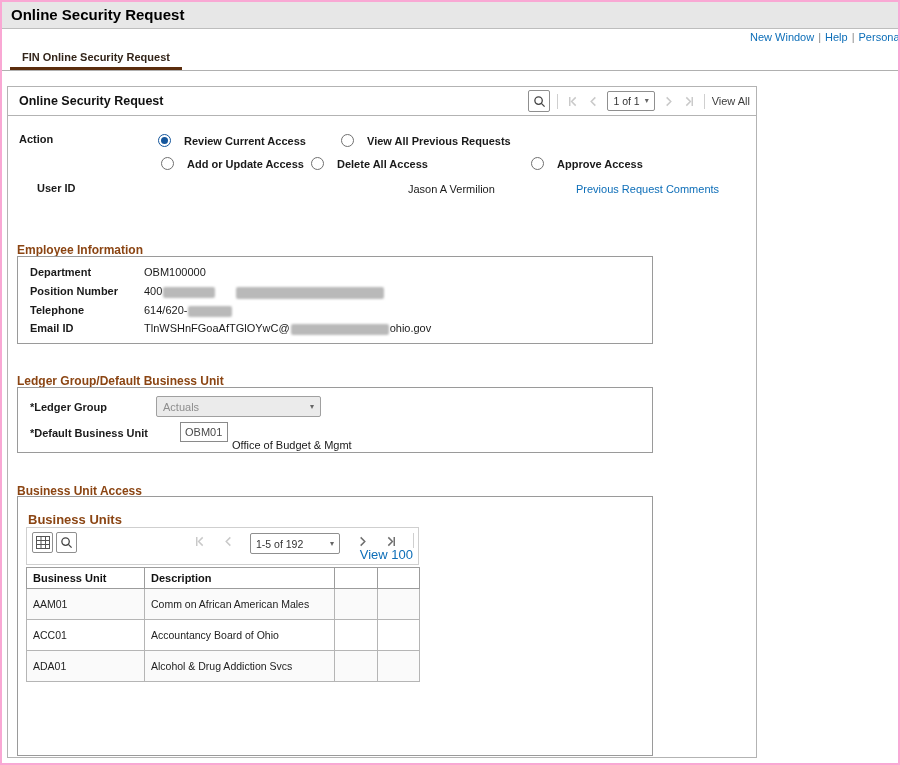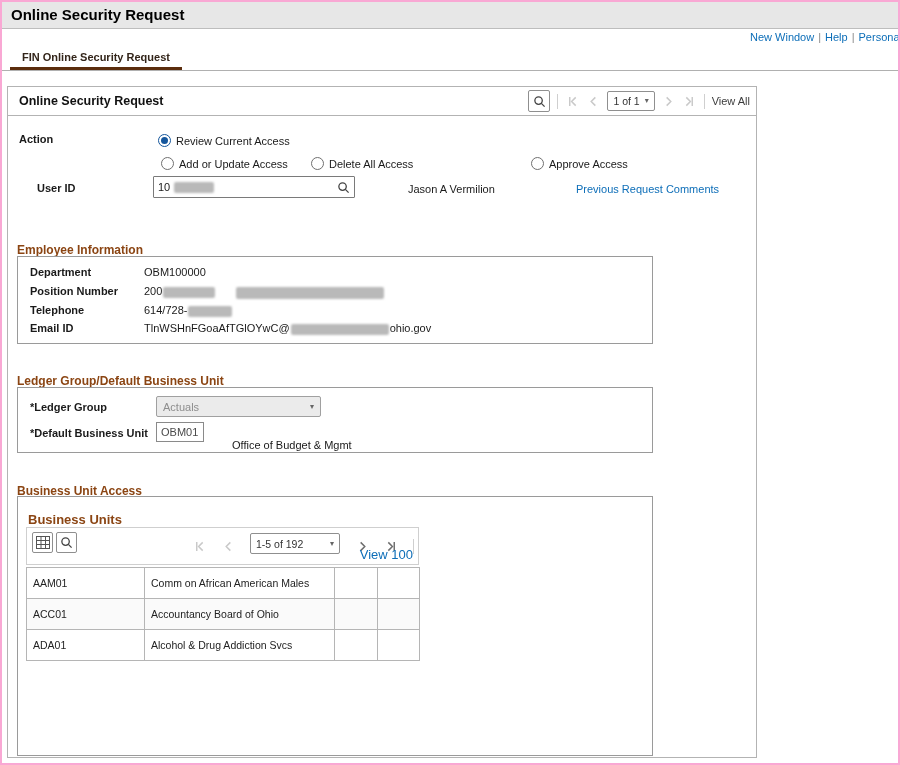--- a/index.html
+++ b/index.html
@@ -28,33 +28,33 @@
   .caret{font-size:8px;color:#666;line-height:1;}
   .viewall{font-size:11px;color:#3c3c3c;cursor:pointer;}
   .lbl{font-size:11px;font-weight:bold;color:#1a1a1a;}
   .val{font-size:11px;color:#1a1a1a;}
   .heading{font-size:12px;font-weight:bold;color:#8b4513;}
   .gbox{position:absolute;border:1px solid #9a9a9a;background:#fff;box-sizing:border-box;}
   .radio{display:inline-block;width:13px;height:13px;border:1px solid #707070;border-radius:50%;
          background:#fff;box-sizing:border-box;vertical-align:-2px;cursor:pointer;position:relative;}
   .radio.sel{border-color:#15569c;}
   .radio.sel::after{content:"";position:absolute;left:2px;top:2px;width:7px;height:7px;border-radius:50%;background:#15569c;}
-  .radio-label{font-size:11px;font-weight:normal;color:#1a1a1a;margin-left:5px;}
+  .radio-label{font-size:11px;font-weight:bold;color:#1a1a1a;margin-left:13px;}
   .uid-input{position:absolute;display:flex;align-items:center;border:1px solid #7a7a7a;background:#fff;
              padding:0 4px;box-sizing:border-box;gap:4px;border-radius:1px;}
   .redact{display:inline-block;height:11px;background:#b9b9b9;border-radius:2px;filter:blur(1.2px);vertical-align:middle;}
   .dis-select{position:absolute;display:flex;align-items:center;justify-content:space-between;background:#ebebeb;
               border:1px solid #a0a0a0;border-radius:2px;color:#8d8d8d;font-size:11px;padding:0 6px;box-sizing:border-box;cursor:default;}
   .txt-input{position:absolute;display:flex;align-items:center;border:1px solid #8a8a8a;font-size:11px;
-             color:#4a4a4a;padding:0 4px;background:#fff;box-sizing:border-box;}
+             color:#4a4a4a;padding:0 4px;background:#fff;box-sizing:border-box;margin-left:24px;}
   .toolbar{position:absolute;border:1px solid #cfcfcf;background:#fff;box-sizing:border-box;}
   .tb-icons{position:absolute;left:5px;top:4px;display:flex;gap:3px;}
   .tb-btn{display:inline-flex;align-items:center;justify-content:center;width:21px;height:21px;
           border:1px solid #8f8f8f;background:#fff;border-radius:2px;cursor:pointer;box-sizing:border-box;}
-  .tb-pag{position:absolute;left:165px;top:5px;display:flex;align-items:flex-end;gap:15px;}
+  .tb-pag{position:absolute;left:165px;top:5px;display:flex;align-items:flex-start;gap:15px;}
   .view100{position:absolute;right:5px;bottom:2px;font-size:13px;color:#0d6eb8;cursor:pointer;}
   table.bu{border-collapse:collapse;table-layout:fixed;background:#fff;}
   table.bu th{font-size:11px;font-weight:bold;text-align:left;padding:4px 6px;border:1px solid #9c9c9c;color:#111;}
   table.bu td{font-size:10.5px;color:#222;padding:4px 6px;border:1px solid #b5b5b5;height:22px;vertical-align:middle;}
   table.bu tr:nth-child(even) td{background:#fafafa;}
 </style>
 </head>
 <body>
 
 <div class="page">
@@ -112,55 +112,48 @@
         </span>
         <span class="navsep"></span>
         <span class="viewall">View All</span>
       </div>
     </div>
 
     <span class="abs lbl" style="left:11px;top:46px">Action</span>
     <span class="abs" style="left:150px;top:44px">
       <span class="radio sel"></span><span class="radio-label">Review Current Access</span>
     </span>
+    <span class="abs" style="left:333px;top:44px">
+      <span class="radio"></span><span class="radio-label">View All Previous Requests</span>
+    </span>
     <span class="abs" style="left:153px;top:67px">
       <span class="radio"></span><span class="radio-label">Add or Update Access</span>
     </span>
     <span class="abs" style="left:303px;top:67px">
       <span class="radio"></span><span class="radio-label">Delete All Access</span>
     </span>
     <span class="abs" style="left:523px;top:67px">
       <span class="radio"></span><span class="radio-label">Approve Access</span>
     </span>
 
     <span class="abs lbl" style="left:29px;top:95px">User ID</span>
-    <div class="uid-input" style="left:145px;top:89px;width:202px;height:22px">
-      <span class="val">10</span>
-      <span class="redact" style="width:40px"></span>
-      <span style="margin-left:auto;display:inline-flex">
-        <svg width="13" height="13" viewBox="0 0 14 14">
-            <circle cx="6" cy="6" r="4" fill="none" stroke="#444" stroke-width="1.4"></circle>
-            <path d="M9 9l3.5 3.5" stroke="#444" stroke-width="1.4"></path>
-          </svg>
-      </span>
-    </div>
     <span class="abs val" style="left:400px;top:96px">Jason A Vermilion</span>
     <a class="abs link" style="left:568px;top:96px">Previous Request Comments</a>
 
     <span class="abs heading" style="left:9px;top:156px">Employee Information</span>
     <div class="gbox" style="left:9px;top:169px;width:636px;height:88px">
       <span class="abs lbl" style="left:12px;top:9px">Department</span>
       <span class="abs val" style="left:126px;top:9px">OBM100000</span>
 
       <span class="abs lbl" style="left:12px;top:28px">Position Number</span>
-      <span class="abs val" style="left:126px;top:28px"><span>200</span><span class="redact" style="width:52px;margin-left:1px"></span></span>
+      <span class="abs val" style="left:126px;top:28px"><span>400</span><span class="redact" style="width:52px;margin-left:1px"></span></span>
       <span class="abs redact" style="left:218px;top:30px;width:148px;height:12px"></span>
 
       <span class="abs lbl" style="left:12px;top:47px">Telephone</span>
-      <span class="abs val" style="left:126px;top:47px"><span>614/728-</span><span class="redact" style="width:44px;margin-left:1px"></span></span>
+      <span class="abs val" style="left:126px;top:47px"><span>614/620-</span><span class="redact" style="width:44px;margin-left:1px"></span></span>
 
       <span class="abs lbl" style="left:12px;top:65px">Email ID</span>
       <span class="abs val" style="left:126px;top:65px"><span>TlnWSHnFGoaAfTGlOYwC@</span><span class="redact" style="width:98px;margin:0 1px"></span><span>ohio.gov</span></span>
     </div>
 
     <span class="abs heading" style="left:9px;top:287px">Ledger Group/Default Business Unit</span>
     <div class="gbox" style="left:9px;top:300px;width:636px;height:66px">
       <span class="abs lbl" style="left:12px;top:13px">*Ledger Group</span>
       <div class="dis-select" style="left:138px;top:8px;width:165px;height:21px">
         <span>Actuals</span>
@@ -225,20 +218,26 @@
       </div>
 
       <table class="bu abs" style="left:8px;top:70px">
         <colgroup>
             <col style="width:118px">
             <col style="width:190px">
             <col style="width:43px">
             <col style="width:42px">
           </colgroup>
         <tbody>
+            <tr>
+          <th>Business Unit</th>
+          <th>Description</th>
+          <th></th>
+          <th></th>
+        </tr>
         <tr>
           <td>AAM01</td>
           <td>Comm on African American Males</td>
           <td></td>
               <td></td>
         </tr>
         <tr>
           <td>ACC01</td>
           <td>Accountancy Board of Ohio</td>
           <td></td>

